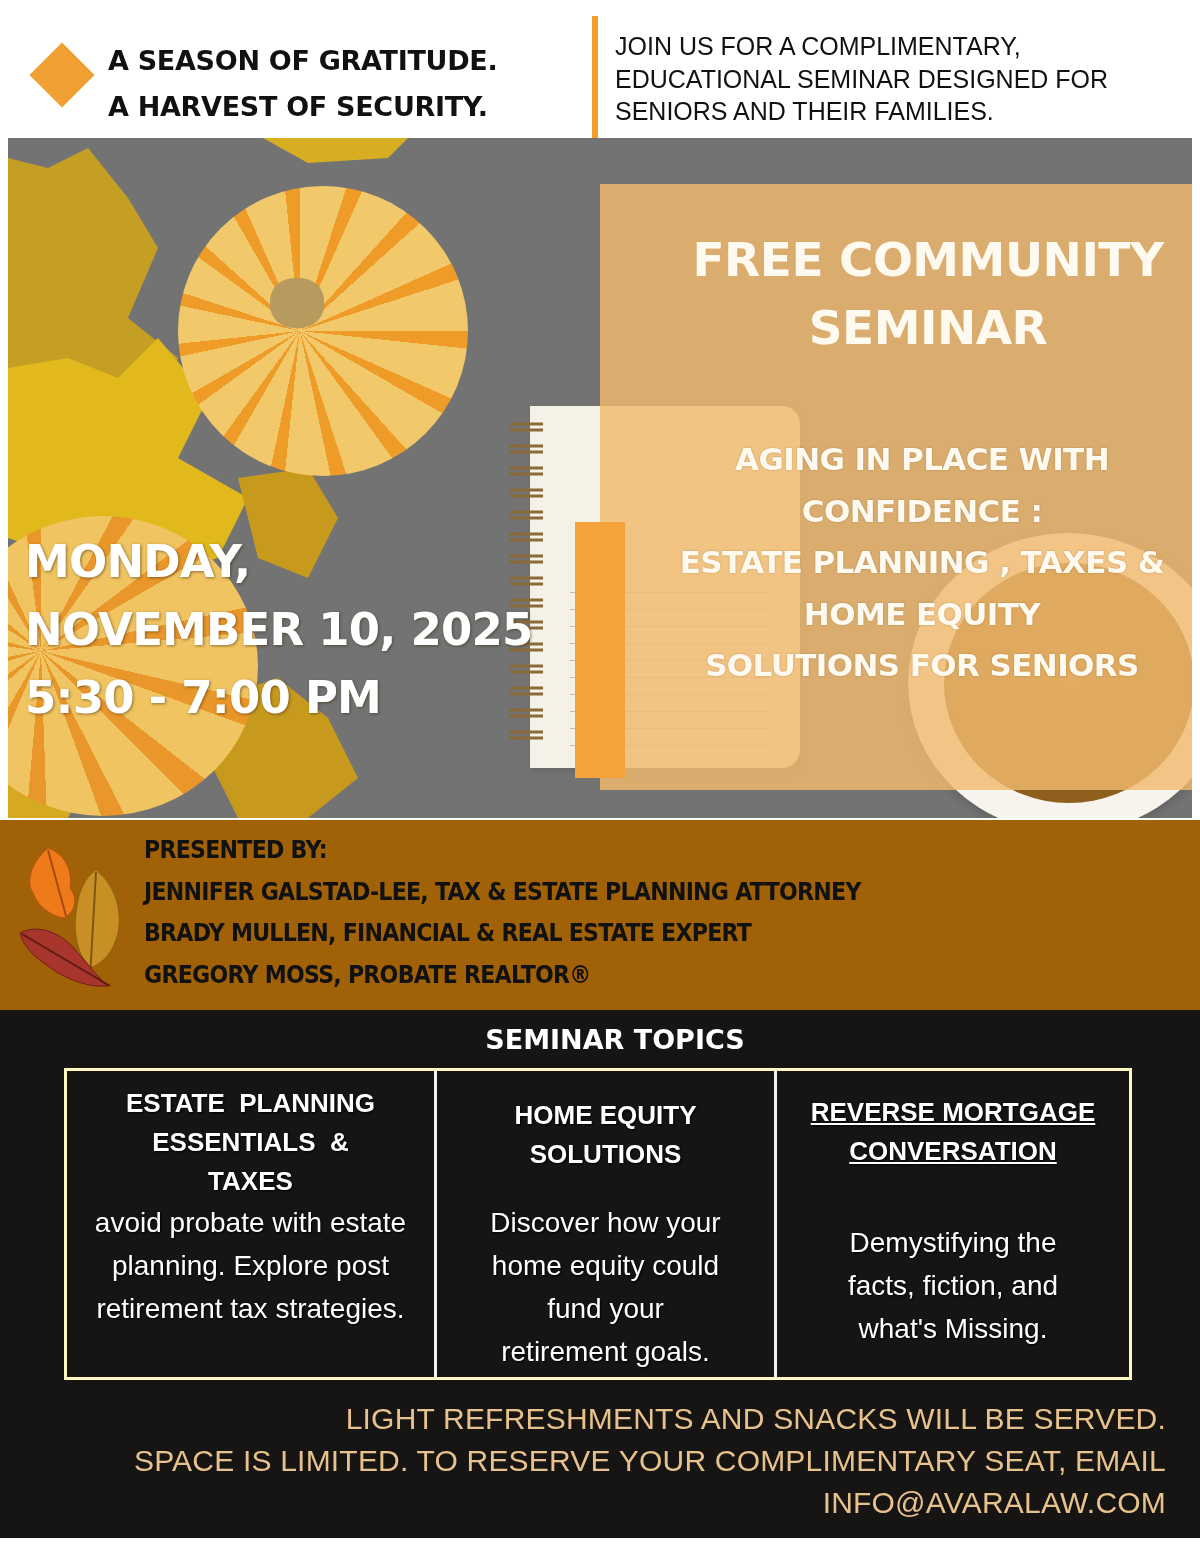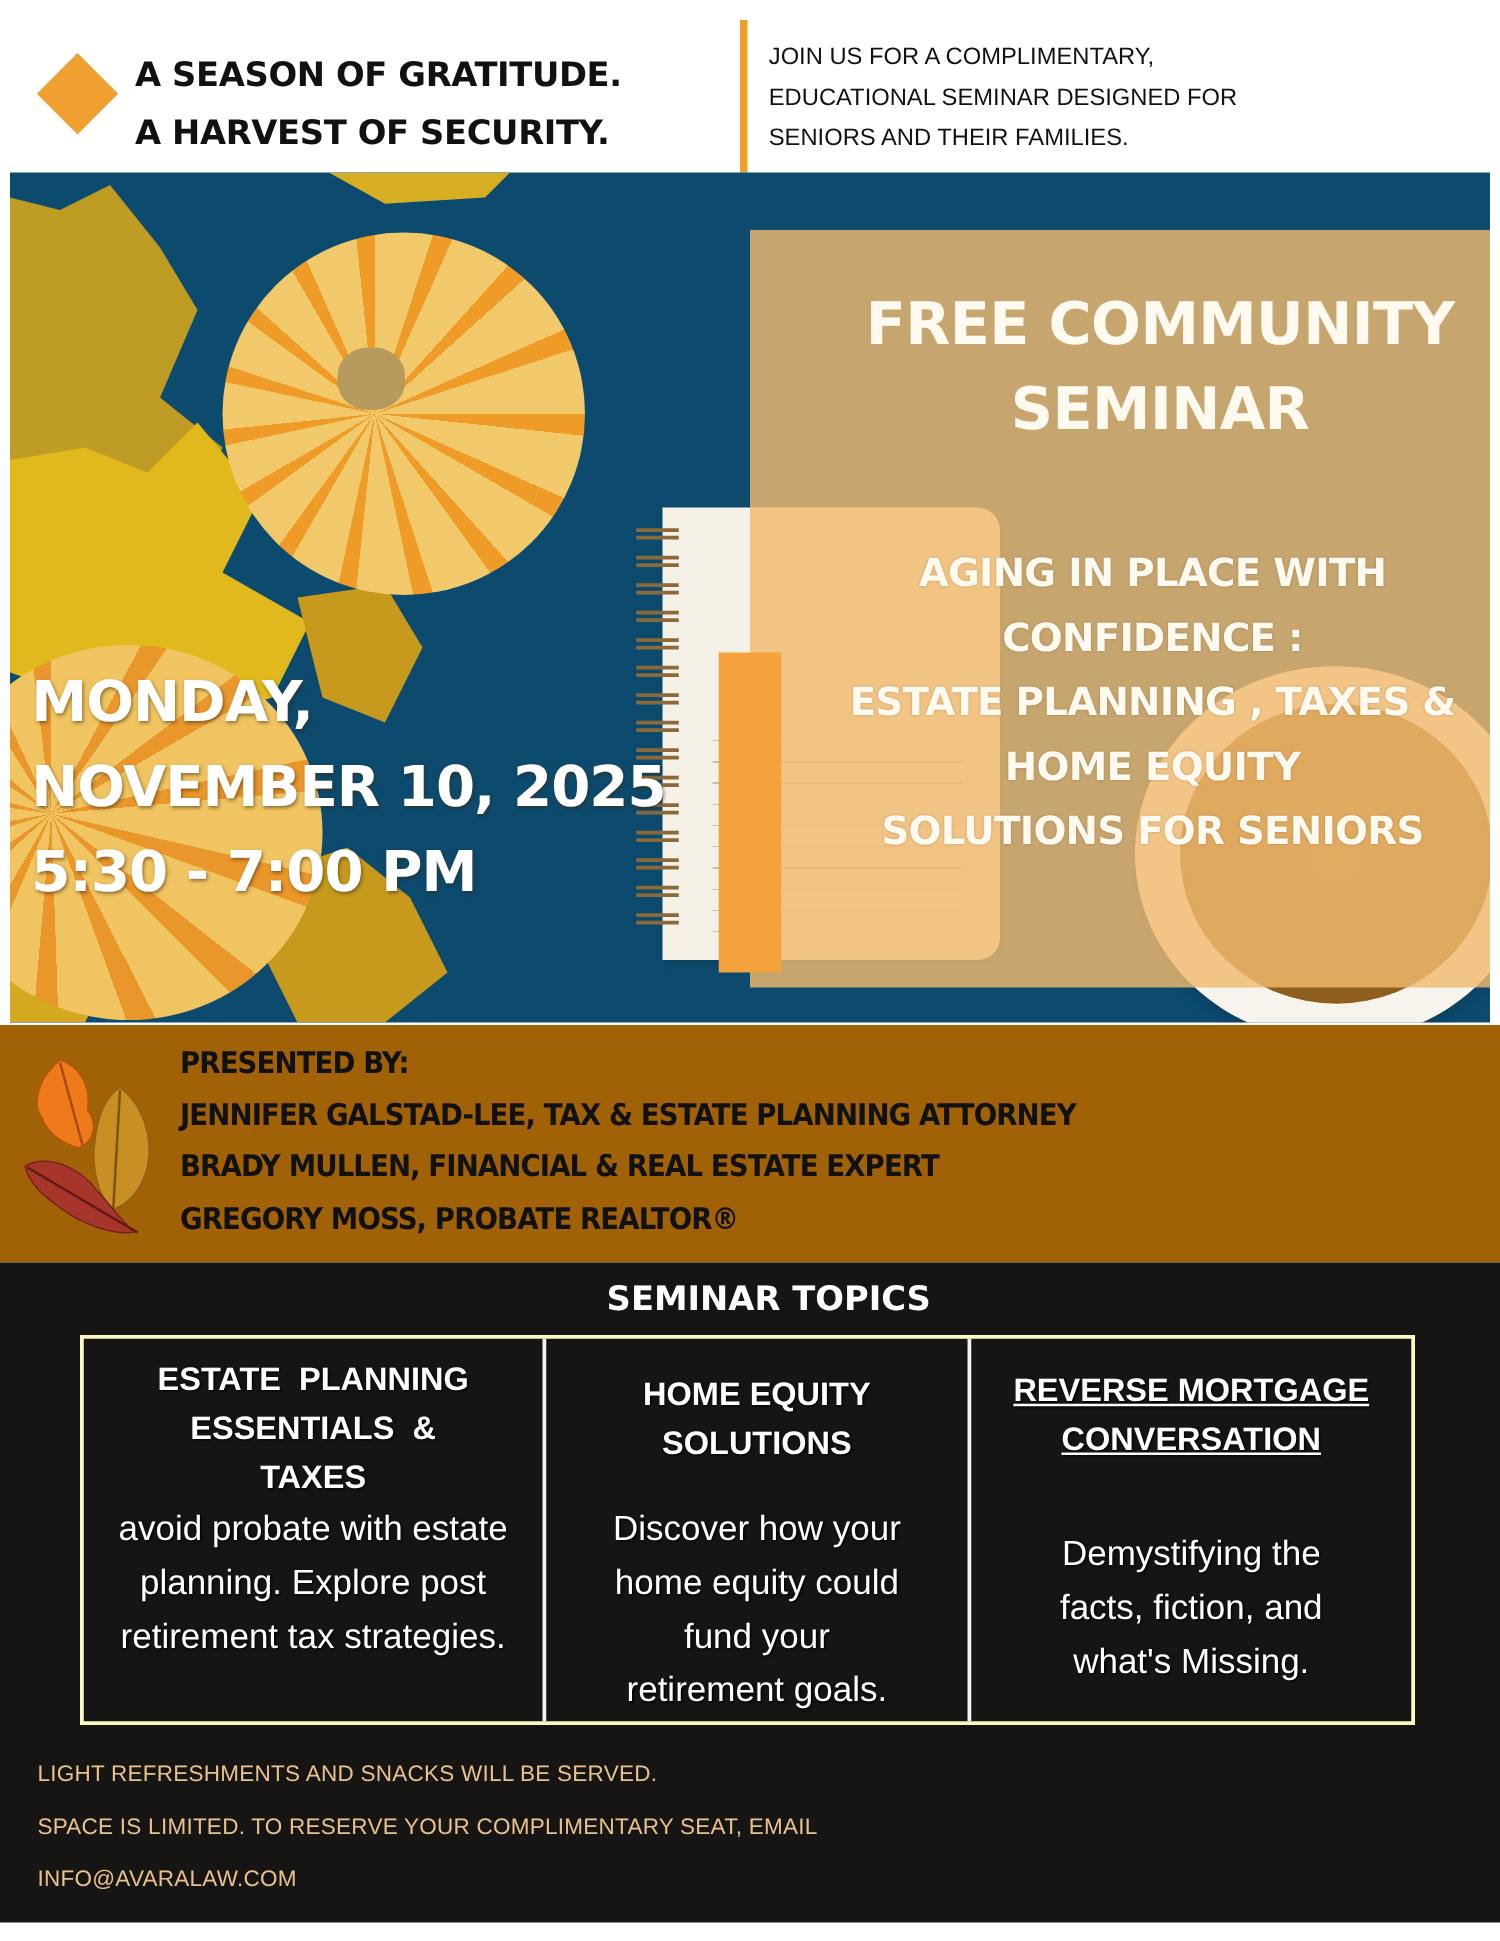--- a/index.html
+++ b/index.html
@@ -13,27 +13,27 @@
       background: #f0a030; transform: rotate(45deg);
     }
     .tagline {
       position: absolute; left: 108px; top: 38px;
       font-family: "DejaVu Sans", sans-serif; font-weight: bold; font-size: 27px;
       line-height: 46px; color: #111; letter-spacing: -0.3px;
     }
     .vbar { position: absolute; left: 592px; top: 16px; width: 6px; height: 122px; background: #ef9f2a; }
     .intro {
       position: absolute; left: 615px; top: 30px;
-      font-family: "Liberation Sans", sans-serif; font-size: 19px; line-height: 32.5px; color: #111;
+      font-family: "Liberation Sans", sans-serif; font-size: 25px; line-height: 32.5px; color: #111;
     }
 
     
     .hero {
       position: absolute; left: 8px; top: 138px; width: 1184px; height: 680px;
-      background: #0c4a6e; overflow: hidden;
+      background: #737373; overflow: hidden;
     }
     .leaf { position: absolute; }
     .pumpkin { position: absolute; border-radius: 50%; }
     .notebook {
       position: absolute; left: 522px; top: 268px; width: 270px; height: 362px;
       background: #f6f1e6; border-radius: 0 18px 18px 0; box-shadow: 2px 3px 6px rgba(0,0,0,0.12);
     }
     .notebook-lines {
       position: absolute; left: 40px; top: 170px; width: 200px; height: 180px;
       background: repeating-linear-gradient(to bottom, transparent 0, transparent 16px, #cbbfa9 16px, #cbbfa9 17px);
@@ -105,23 +105,23 @@
       text-shadow: 1px 1px 2px #000;
     }
     .topic-cell:nth-child(1) .topic-heading { padding-top: 13px; }
     .topic-cell:nth-child(1) .topic-body { padding-top: 0; margin-left: -6px; margin-right: -6px; }
     .topic-cell:nth-child(2) .topic-heading { padding-top: 25px; padding-left: 20px; padding-right: 20px; }
     .topic-cell:nth-child(2) .topic-body { padding-top: 27px; padding-left: 40px; padding-right: 40px; }
     .topic-cell:nth-child(3) .topic-heading { padding-top: 22px; text-decoration: underline; }
     .topic-cell:nth-child(3) .topic-body { padding-top: 50px; padding-left: 50px; padding-right: 50px; }
 
     .footer-text {
-      position: absolute; left: 0; top: 388px; width: 1166px; text-align: left;
-      font-family: "Liberation Sans", sans-serif; font-size: 18px; line-height: 42px;
-      color: #e8c28c; letter-spacing: 0.2px; margin-left: 30px;
+      position: absolute; left: 0; top: 388px; width: 1166px; text-align: right;
+      font-family: "Liberation Sans", sans-serif; font-size: 30px; line-height: 42px;
+      color: #e8c28c; letter-spacing: 0.2px;
     }
   </style>
 </head>
 <body>
 
 <div class="header">
   <div class="diamond"></div>
   <div class="tagline">
     <div>A SEASON OF GRATITUDE.</div>
     <div>A HARVEST OF SECURITY.</div>

